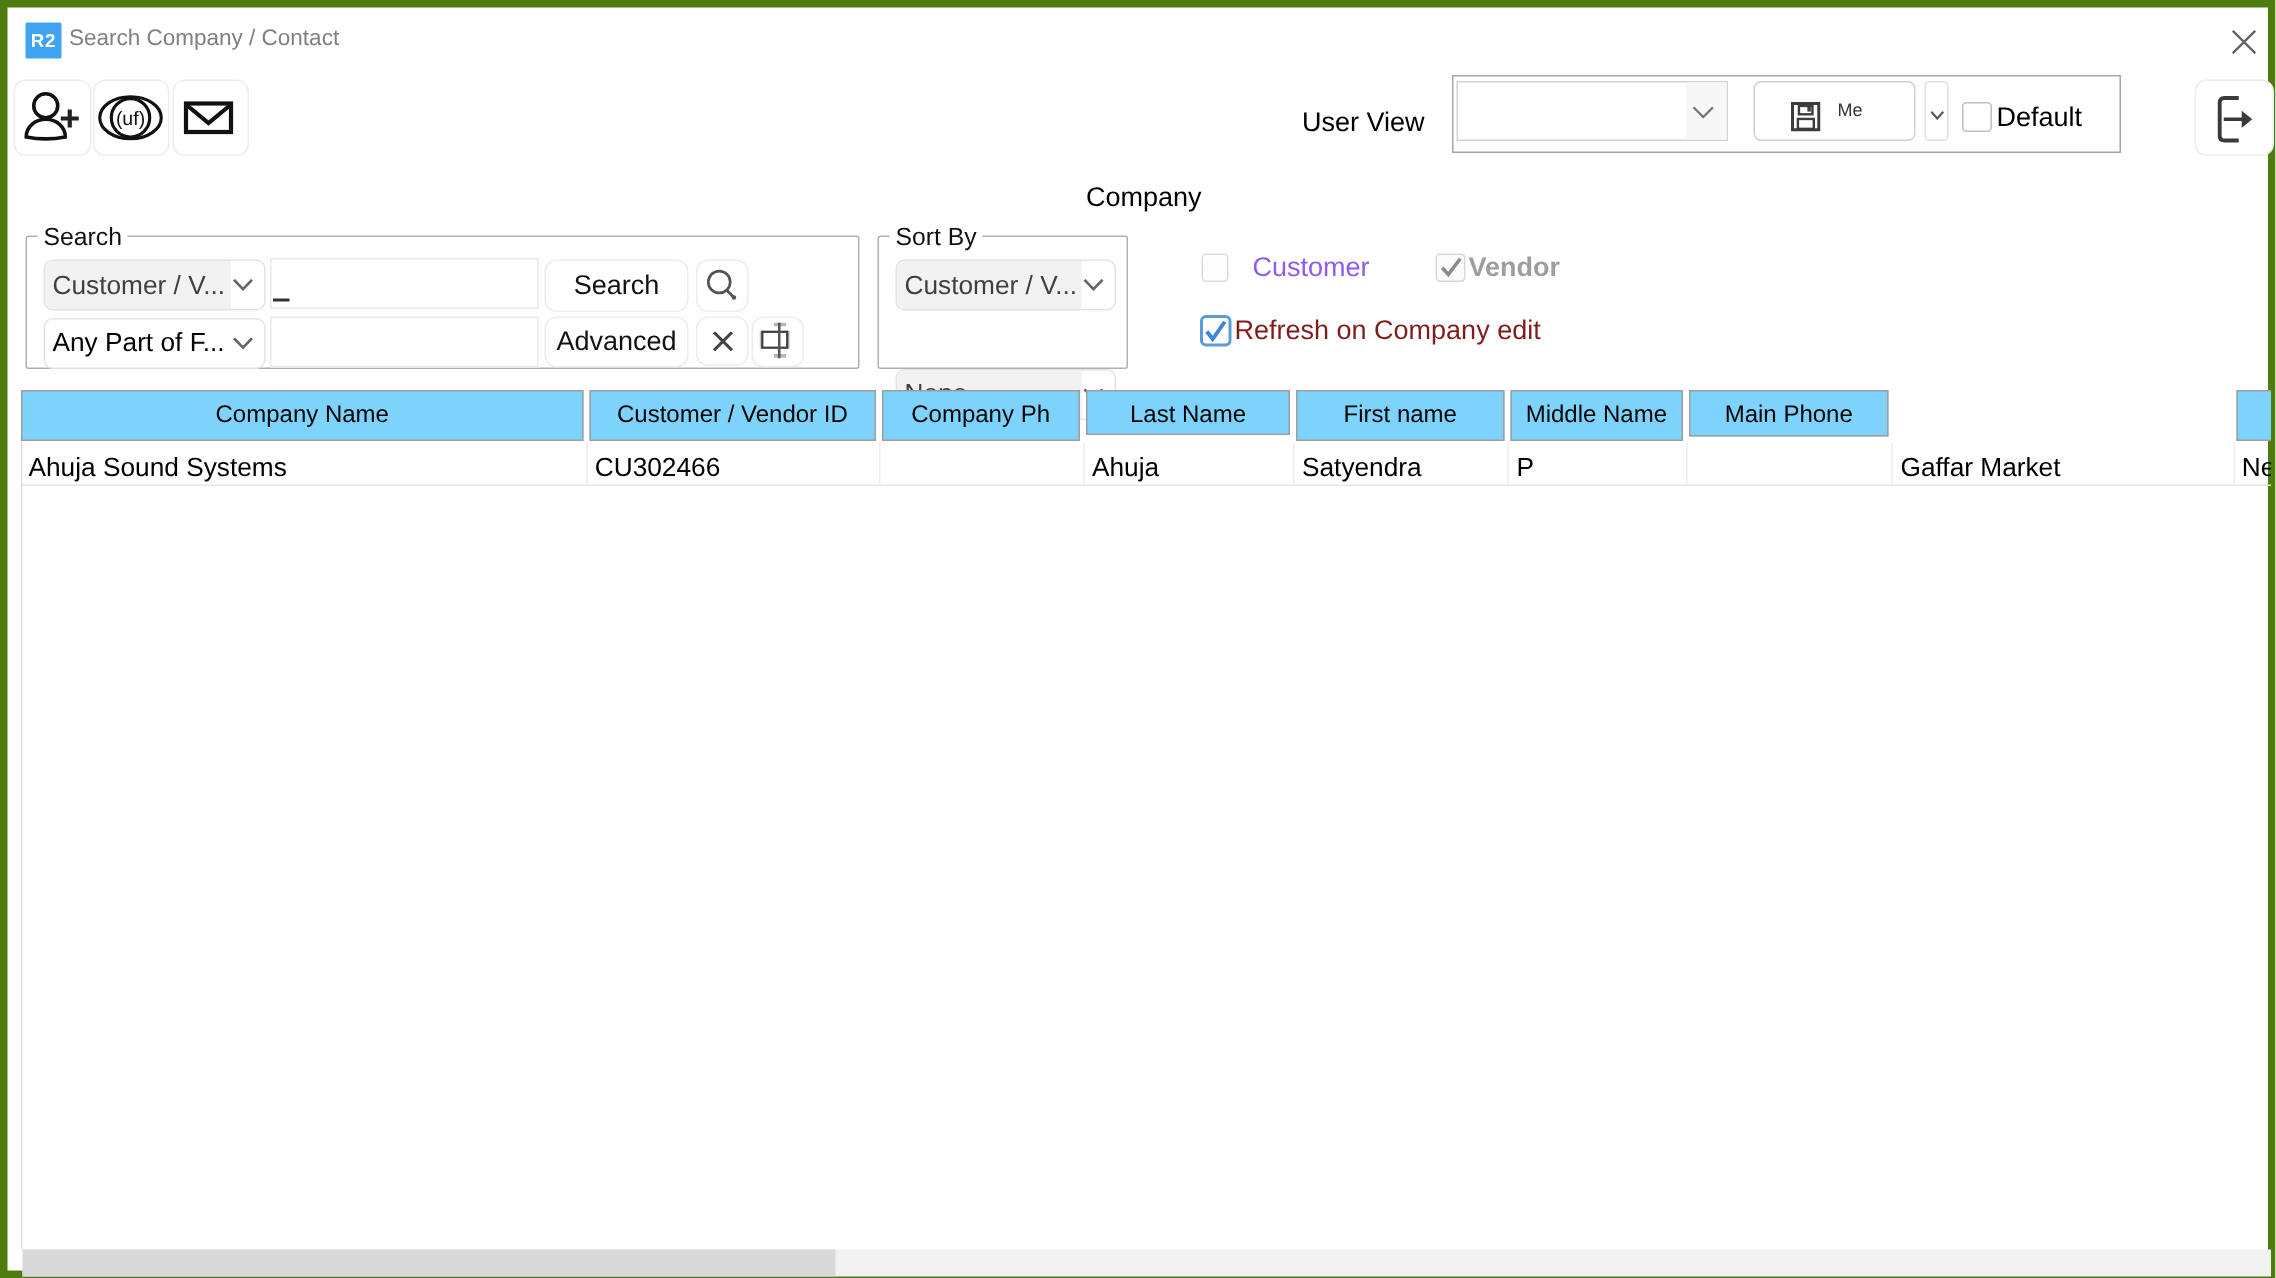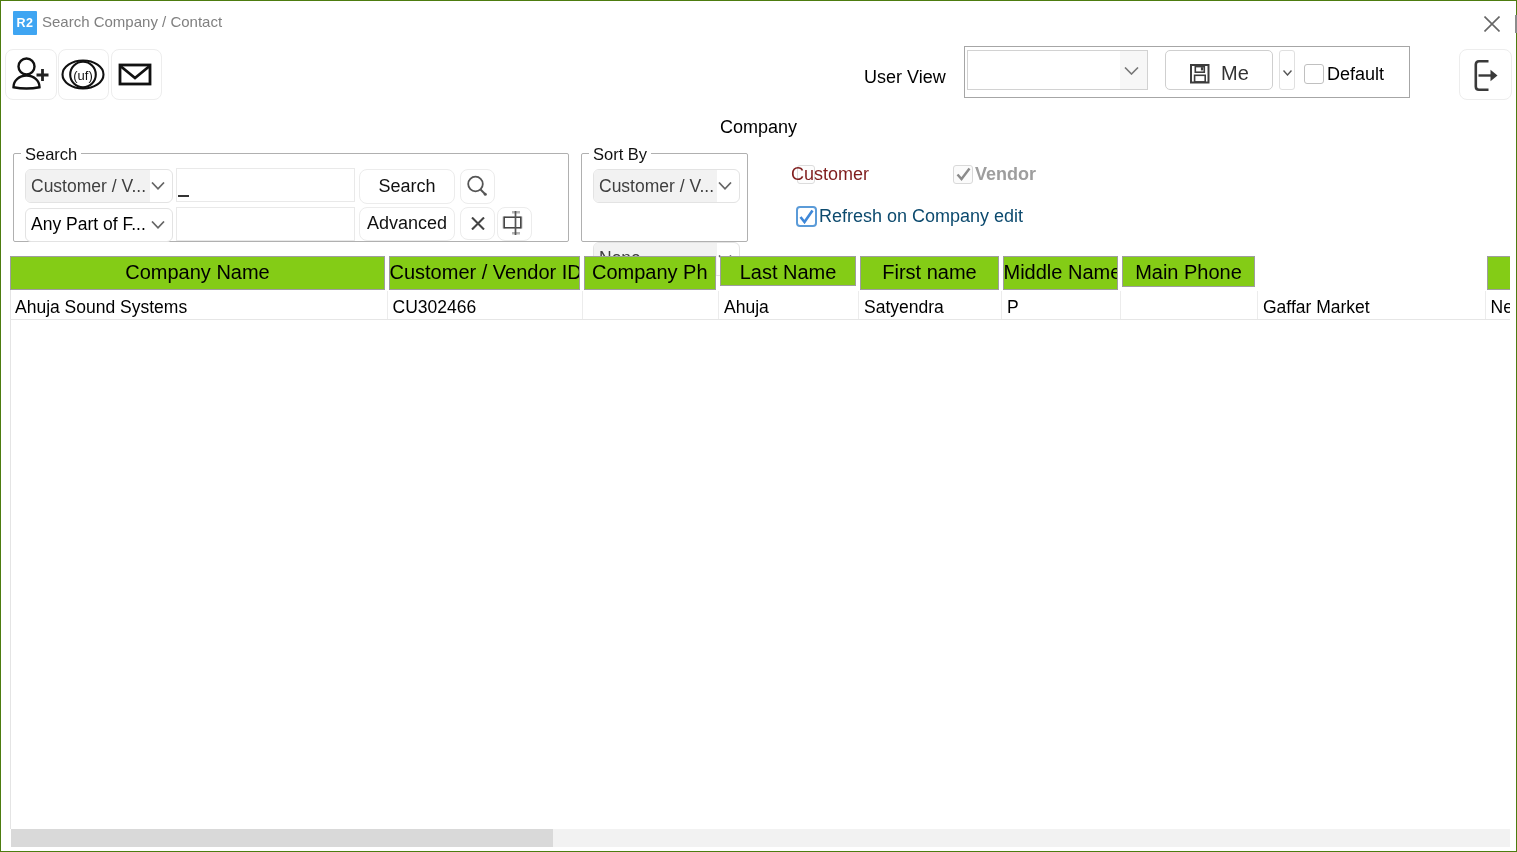--- a/index.html
+++ b/index.html
@@ -1,31 +1,31 @@
 <!DOCTYPE html>
 <html><head>
 <meta charset="utf-8">
 <style>
   * { margin:0; padding:0; box-sizing:border-box; }
   html,body { width:1517px; height:852px; background:#fff; }
   body { font-family:"Liberation Sans", sans-serif; position:relative; overflow:hidden; }
-  #win { position:absolute; left:0; top:0; width:1517px; height:852px; background:#fff; border:1px solid #4d7c0f; }
+  #win { position:absolute; left:0; top:0; width:1517px; height:852px; background:#fff; border:5px solid #4d7c0f; }
   .abs { position:absolute; }
   .tbtn { position:absolute; background:#fff; border:1px solid #ededed; border-radius:8px; }
   .btn  { position:absolute; background:#fff; border:1px solid #ececec; border-radius:8px;
           font-size:18px; color:#111; text-align:center; }
   .fs   { position:absolute; border:1px solid #b0b0b0; border-radius:2px; }
   .leg  { position:absolute; background:#fff; font-size:16.5px; color:#111; padding:0 4px; }
   .sel  { position:absolute; border:1px solid #e3e3e3; border-radius:6px; background:#fff; overflow:hidden;text-align:center; }
   .sel .fill { position:absolute; left:0; top:0; bottom:0; background:#f2f2f2; }
   .sel .txt  { position:absolute; left:5px; top:0; bottom:0; display:flex; align-items:center;
                font-size:17.5px; color:#3f3f3f; white-space:nowrap; }
   .sel svg   { position:absolute; right:7px; top:50%; margin-top:-4px; }
   .inp  { position:absolute; border:1px solid #e9e9e9; background:#fff; }
-  .hcell{ position:absolute; background:#84cc16; border:1px solid #9e9e9e; font-size:20px; color:#000;
+  .hcell{ position:absolute; background:#7dd3fc; border:1px solid #9e9e9e; font-size:16px; color:#000;
           text-align:center; overflow:hidden; white-space:nowrap; }
   .dtxt { position:absolute; font-size:17.5px; color:#000; white-space:nowrap; }
   .vsep { position:absolute; width:1px; background:#ececec; }
   .cblab{ position:absolute; font-size:18px; white-space:nowrap; }
 </style>
 </head>
 <body>
 <div id="win">
 
   <div class="abs" style="left:12px; top:10px; width:24px; height:24px; background:#3fa5f2; border-radius:1px;
@@ -65,21 +65,21 @@
       <path d="M1 0.5 L7.5 7 L14 0.5" fill="none" stroke="#777" stroke-width="1.6"></path>
     </svg>
   </div>
   <div class="abs" style="left:1164px; top:49px; width:108px; height:40px; border:1px solid #cfcfcf; border-radius:5px;"></div>
   <svg class="abs" style="left:1189px; top:63px;" width="20" height="20" viewBox="0 0 20 20">
     <rect x="1" y="1" width="17.5" height="17.5" fill="none" stroke="#3d3d3d" stroke-width="2"></rect>
     <rect x="5.3" y="2.6" width="9" height="5.6" fill="none" stroke="#3d3d3d" stroke-width="1.6"></rect>
     <rect x="10.9" y="3.2" width="2.3" height="3.2" fill="#3d3d3d"></rect>
     <rect x="4.6" y="11.3" width="10.6" height="6.6" fill="none" stroke="#3d3d3d" stroke-width="1.6"></rect>
   </svg>
-  <div class="abs" style="left:1220px; top:61px; font-size:20px; color:#333;">Me</div>
+  <div class="abs" style="left:1220px; top:61px; font-size:12px; color:#333;">Me</div>
   <div class="abs" style="left:1278px; top:49px; width:16px; height:40px; border:1px solid #e0e0e0; border-radius:3px;"></div>
   <svg class="abs" style="left:1282px; top:69px;" width="9" height="6" viewBox="0 0 9 6">
     <path d="M0.5 0.5 L4.5 5 L8.5 0.5" fill="none" stroke="#555" stroke-width="1.4"></path>
   </svg>
   <div class="abs" style="left:1303px; top:63px; width:20px; height:20px; border:1px solid #c0c0c0; border-radius:3px; background:#fff;"></div>
   <div class="abs" style="left:1326px; top:62.5px; font-size:18px; color:#000;">Default</div>
 
   <div class="tbtn" style="left:1458px; top:48px; width:53px; height:51px;"></div>
   <svg class="abs" style="left:1470px; top:57px;" width="29" height="34" viewBox="0 0 29 34">
     <path d="M17.5 3.3 L8 3.3 Q4.8 3.3 4.8 6.5 L4.8 28.5 Q4.8 31.7 8 31.7 L17.5 31.7" fill="none" stroke="#3a3a3a" stroke-width="2.6"></path>
@@ -142,33 +142,33 @@
   </div>
   <div class="sel" style="left:592px; top:204.5px; width:147px; height:34px;margin-top:36px;">
     <div class="fill" style="width:123px;"></div>
     <div class="txt">None</div>
     <svg width="14" height="8" viewBox="0 0 14 8">
         <path d="M1 0.5 L7 6.8 L13 0.5" fill="none" stroke="#666" stroke-width="1.7"></path>
       </svg>
   </div>
 
   <div class="abs" style="left:795.5px; top:164px; width:18.5px; height:18.5px; border:1.5px solid #dcdcdc; border-radius:3px; background:#fdfdfd;"></div>
-  <div class="cblab" style="left:790px; top:163px; color:#7f1d1d;">Customer</div>
+  <div class="cblab" style="left:830px; top:163px; color:#8b5cf6;">Customer</div>
 
   <div class="abs" style="left:952px; top:163.5px; width:19.5px; height:19.5px; border:1.5px solid #d9d9d9; border-radius:3px; background:#fbfbfb;"></div>
   <svg class="abs" style="left:955px; top:166px;" width="15" height="14" viewBox="0 0 15 14">
     <path d="M1.5 7.5 L5.5 12 L13.5 1.5" fill="none" stroke="#8a8a8a" stroke-width="2.4"></path>
   </svg>
   <div class="cblab" style="left:974px; top:163px; color:#9e9e9e;font-weight:bold;">Vendor</div>
 
   <div class="abs" style="left:794.5px; top:205px; width:21px; height:21px; border:2px solid #5b9bd8; border-radius:4px; background:#fff;"></div>
   <svg class="abs" style="left:798px; top:208px;" width="15" height="15" viewBox="0 0 15 15">
     <path d="M1.5 8 L5.5 13 L13.5 1.5" fill="none" stroke="#3e87d8" stroke-width="2.6"></path>
   </svg>
-  <div class="cblab" style="left:818px; top:204.5px; color:#0c4a6e;">Refresh on Company edit</div>
+  <div class="cblab" style="left:818px; top:204.5px; color:#7f1d1d;">Refresh on Company edit</div>
 
   <div class="abs" style="left:8.5px; top:255px; width:1px; height:573px; background:#e4e4e4;"></div>
   <div class="abs" style="left:8.5px; top:254px; width:1500px; height:70px; overflow:hidden;">
 
     <div class="hcell" style="left:0.5px;   top:1px; width:375px;   height:34px; line-height:31px;">Company Name</div>
     <div class="hcell" style="left:379px;   top:1px; width:191.5px; height:34px; line-height:31px;">Customer / Vendor ID</div>
     <div class="hcell" style="left:574px;   top:1px; width:132.5px; height:34px; line-height:31px;">Company Ph</div>
     <div class="hcell" style="left:710.5px; top:1px; width:136px;   height:30px; line-height:31px;">Last Name</div>
     <div class="hcell" style="left:850.5px; top:1px; width:139px;   height:34px; line-height:31px;">First name</div>
     <div class="hcell" style="left:993px;   top:1px; width:115.5px; height:34px; line-height:31px;">Middle Name</div>

